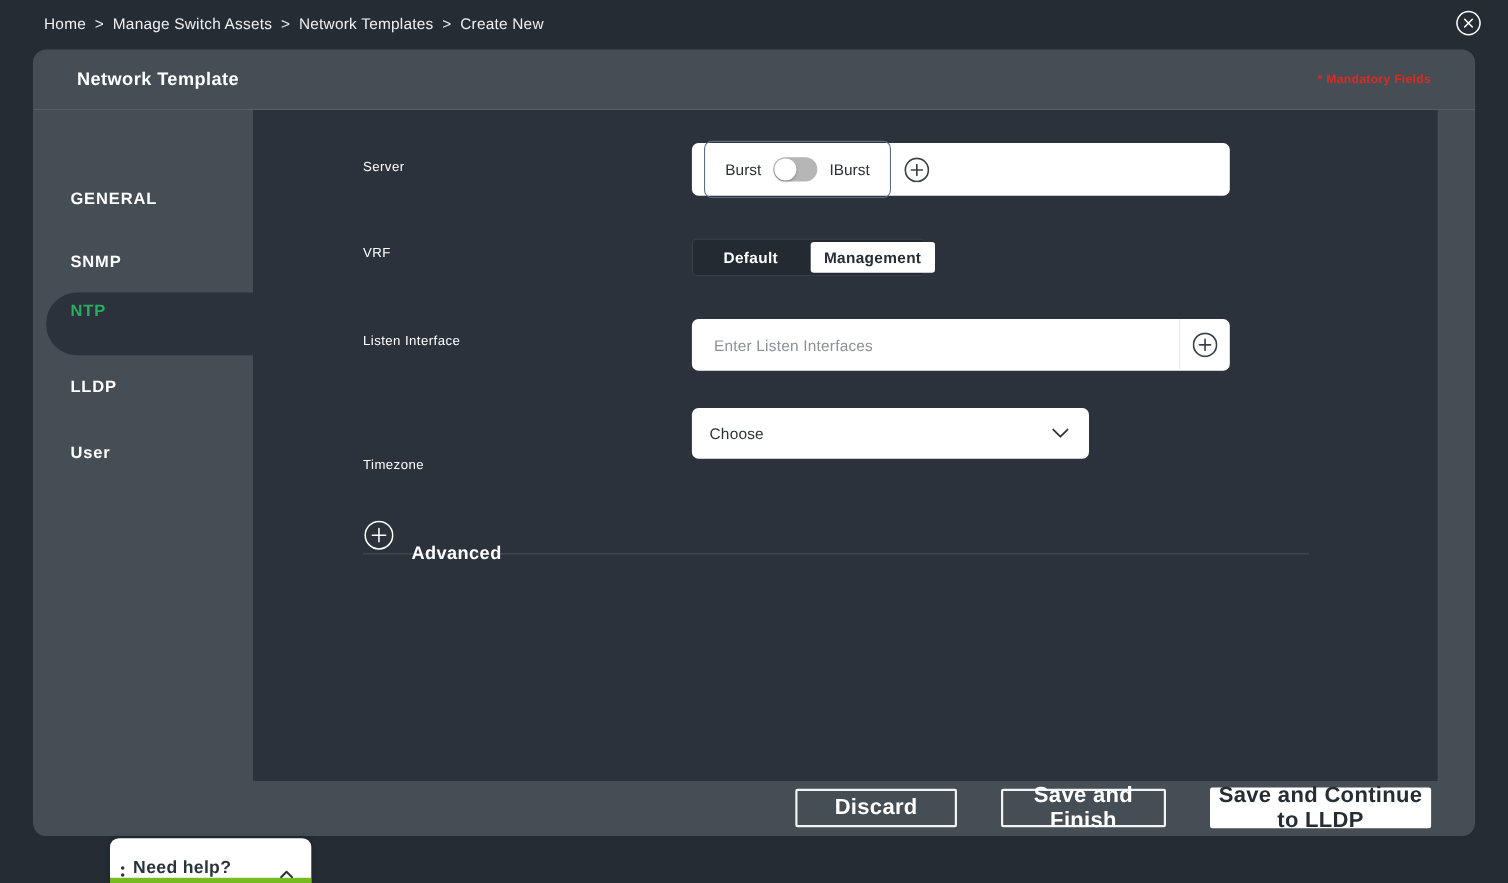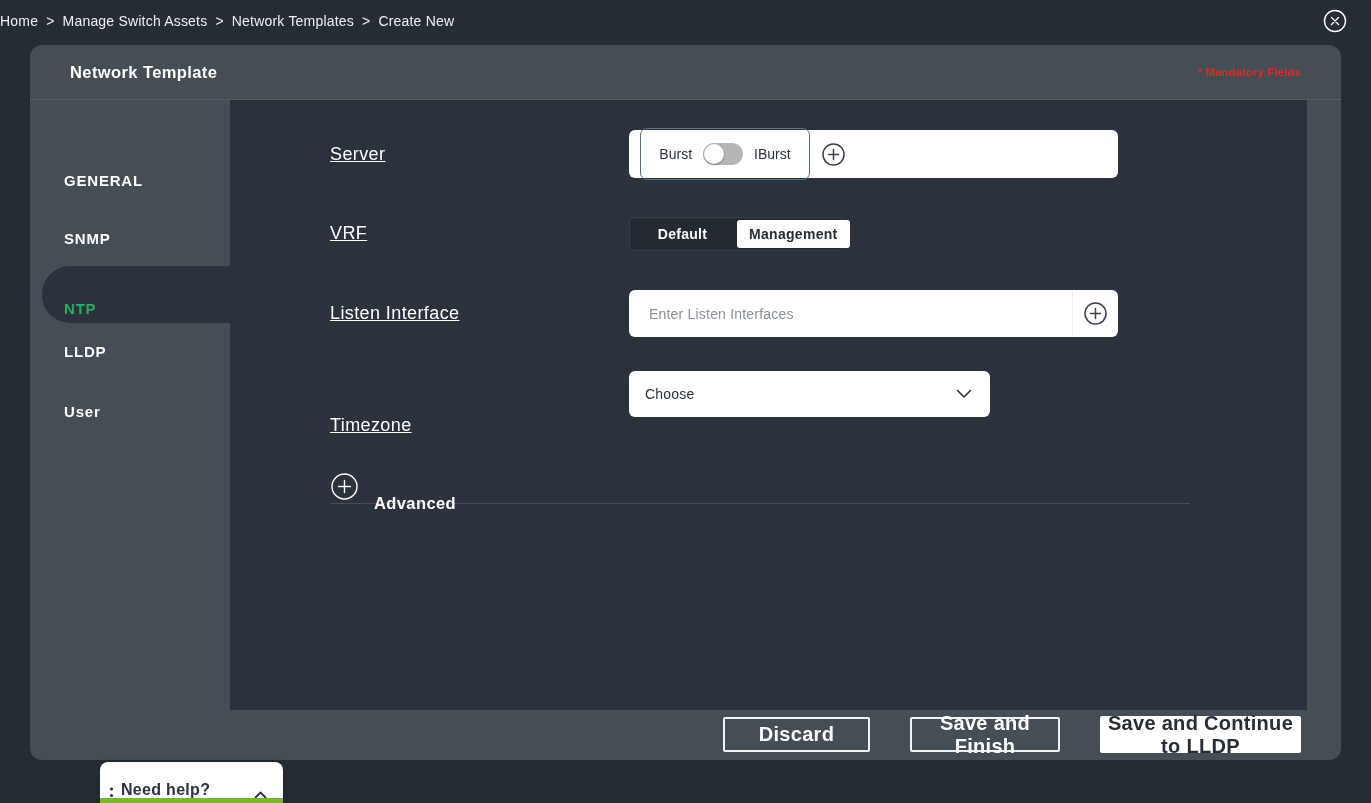--- a/index.html
+++ b/index.html
@@ -7,21 +7,21 @@
   body {
     font-family: "Liberation Sans", sans-serif;
     background: var(--page-bg, #262c34);
     position: relative;
     color: #fff;
   }
 
   
   .breadcrumb {
     position: absolute; top: 0; left: 0; right: 0; height: 42px;
-    display: flex; align-items: center; gap: 8px;
+    display: flex; align-items: center; padding-left: 40px; gap: 8px;
     font-size: 14px; color: #eef0f2; letter-spacing: .2px;
   }
   .crumb { cursor: default; }
   .crumb-sep { color: #eef0f2; }
   .close-btn {
     position: absolute; top: 9px; right: 24px; width: 24px; height: 24px;
     background: transparent; border: none; cursor: pointer; padding: 0;
     display: flex; align-items: center; justify-content: center;
   }
 
@@ -52,22 +52,22 @@
     background: var(--content-bg, #2b323b);
     border-radius: 28px 0 0 28px; z-index: 1;
   }
 
   
   .content {
     position: absolute; left: 200px; top: 55px; width: 1077px; height: 610px;
     background: var(--content-bg, #2b323b);
   }
   .field-label {
-    position: absolute; left: 100px; font-size: 18px; font-weight: 500;
-    letter-spacing: .4px; color: #fff; text-decoration: underline;
+    position: absolute; left: 100px; font-size: 12px; font-weight: 500;
+    letter-spacing: .4px; color: #fff;
   }
   .lbl-server { top: 44px; }
   .lbl-vrf { top: 123px; }
   .lbl-listen { top: 203px; }
   .lbl-timezone { top: 283px; margin-top: 32px; }
 
   .white-card { background: #fff; border-radius: 6px; position: absolute; display: flex; align-items: center; }
 
   
   .server-card { left: 399px; top: 30px; width: 489px; height: 48px; padding: 6px 0 6px 11px; }
@@ -192,21 +192,21 @@
   <div class="panel-header">
     <span class="panel-title">Network Template</span>
     <span class="mandatory-note">* Mandatory Fields</span>
   </div>
 
   <div class="active-pill"></div>
 
   <nav class="sidebar">
     <div class="side-item" style="top: 66px;">GENERAL</div>
     <div class="side-item" style="top: 124px;">SNMP</div>
-    <div class="side-item active" style="top: 194px;">NTP</div>
+    <div class="side-item active" style="top: 168px;">NTP</div>
     <div class="side-item" style="top: 237px;">LLDP</div>
     <div class="side-item" style="top: 297px;">User</div>
   </nav>
 
   <div class="content">
 
     <span class="field-label lbl-server">Server</span>
     <div class="white-card server-card">
       <div class="toggle-group">
         <span>Burst</span>

